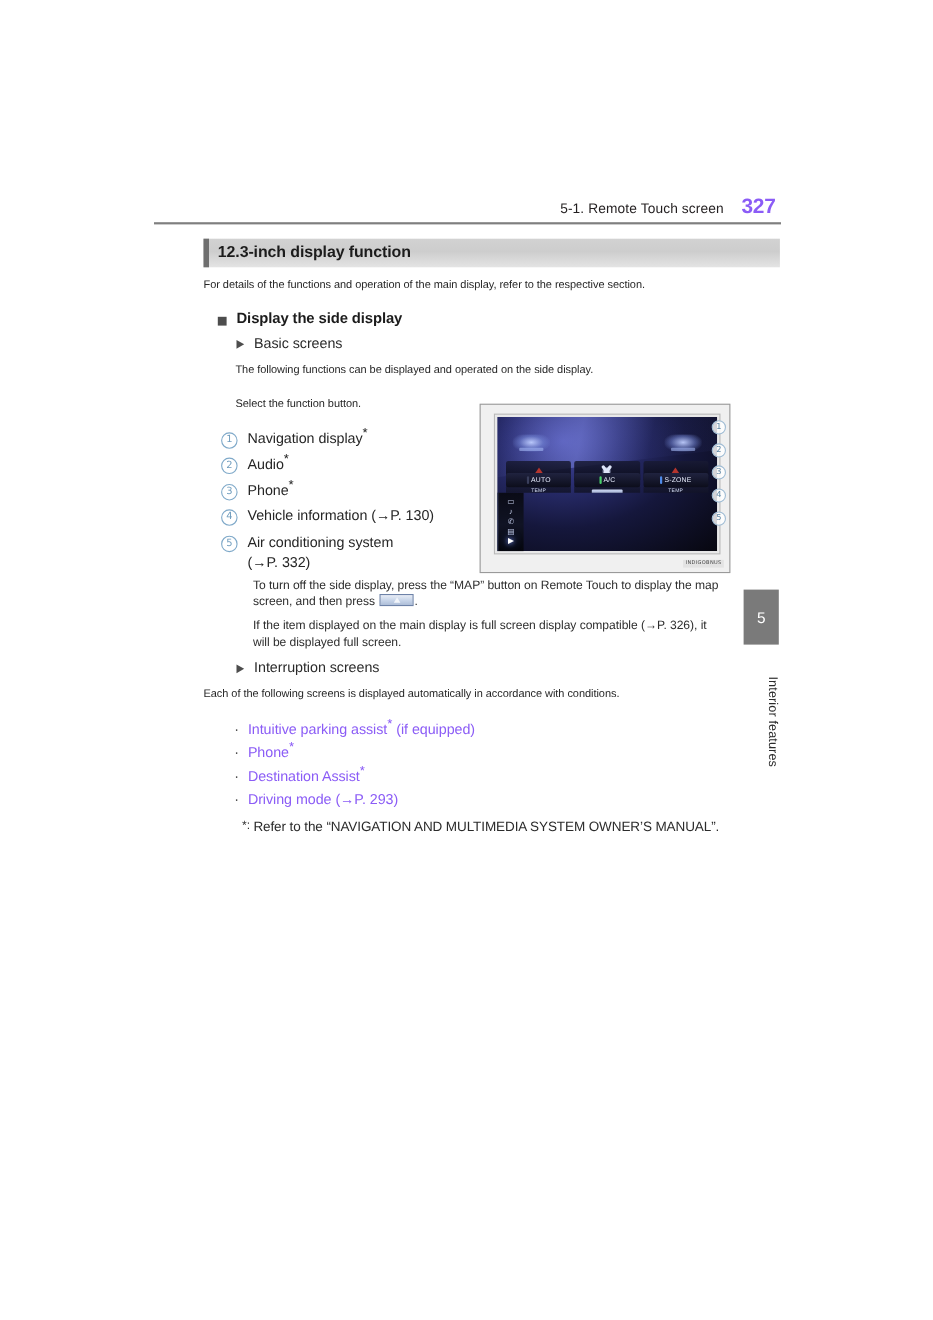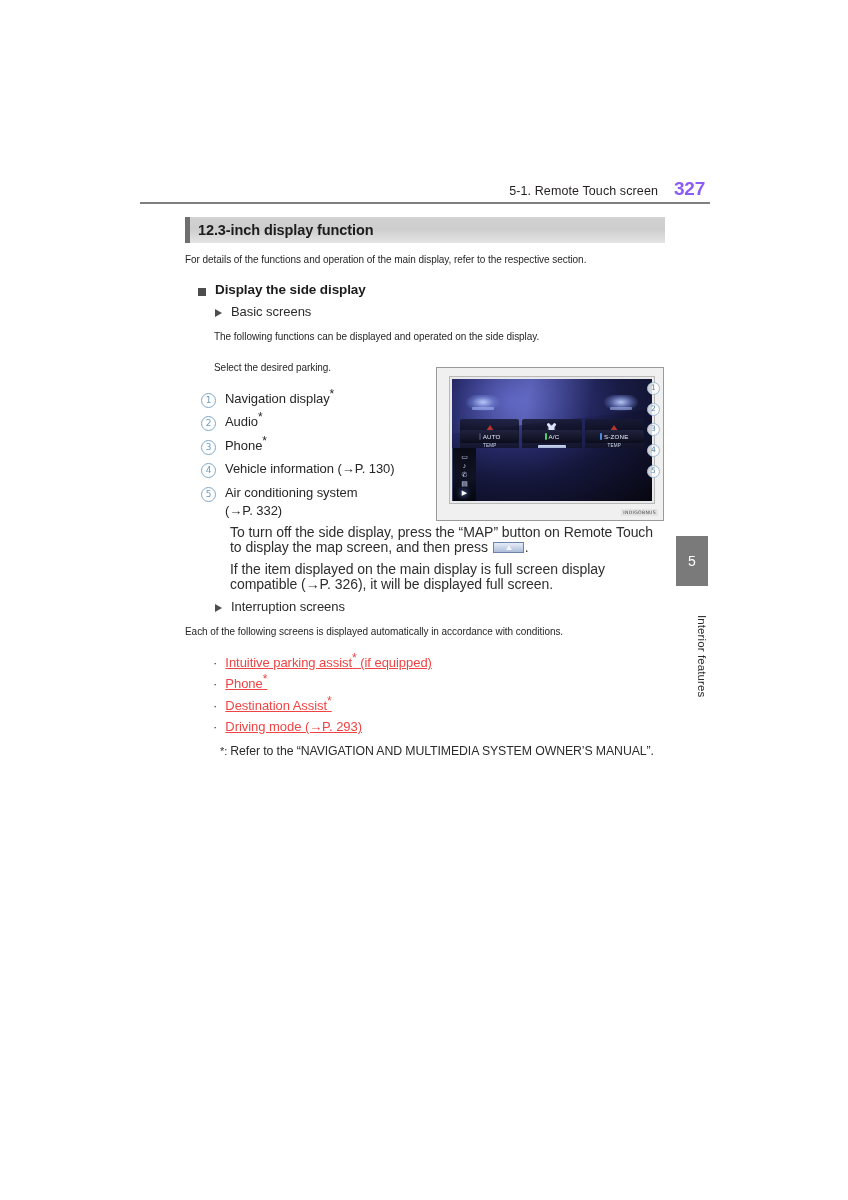--- a/index.html
+++ b/index.html
@@ -51,21 +51,21 @@
     width: 570px;
     height: 2.2px;
     background: #7f7f7f;
   }
 
   
   .section-bar {
     position: absolute;
     left: 185px;
     top: 217px;
-    width: 480px;
+    width: 524px;
     height: 26px;
     background: linear-gradient(to bottom, #d2d2d2 0%, #cdcdcd 45%, #e4e4e4 100%);
     display: flex;
     align-items: center;
   }
   .section-bar .accent {
     width: 5px;
     height: 26px;
     background: #6f6f6f;
     flex: none;
@@ -171,21 +171,21 @@
     vertical-align: super;
     line-height: 0;
   }
 
   
   .note-block {
     margin: 4px 0 0 45px;
     width: 430px;
   }
   .note {
-    font-size: 14px;
+    font-size: 11px;
     line-height: 15px;
     color: #2e2e2e;
     margin: 0 0 7px 0;
     letter-spacing: -0.05px;
   }
   .btn-glyph {
     display: inline-block;
     width: 29px;
     height: 9px;
     vertical-align: -1px;
@@ -216,23 +216,22 @@
   }
   .dot-mark {
     font-size: 13px;
     line-height: 18px;
     color: #3a3a3a;
     flex: none;
   }
   .dot-text {
     font-size: 13px;
     line-height: 18px;
-    color: #ef4444;
+    color: #8b5cf6;
     letter-spacing: -0.05px;
-    text-decoration: underline;
   }
   .dot-text .ast {
     font-size: 12px;
     vertical-align: super;
     line-height: 0;
   }
 
   
   .footnote {
     margin: 7px 0 0 35px;
@@ -513,21 +512,21 @@
     <span class="lbl">Display the side display</span>
   </div>
 
   <div class="tri-head">
     <span class="tri-mark"></span>
     <span class="lbl">Basic screens</span>
   </div>
 
   <p class="para indent1">The following functions can be displayed and operated on the side display.</p>
 
-  <p class="para indent1">Select the desired parking.</p>
+  <p class="para indent1">Select the function button.</p>
 
   <div class="num-list">
     <div class="num-item">
       <span class="num-circle">1</span>
       <span class="num-text"><span>Navigation display</span><span class="ast">*</span></span>
     </div>
     <div class="num-item">
       <span class="num-circle">2</span>
       <span class="num-text"><span>Audio</span><span class="ast">*</span></span>
     </div>

